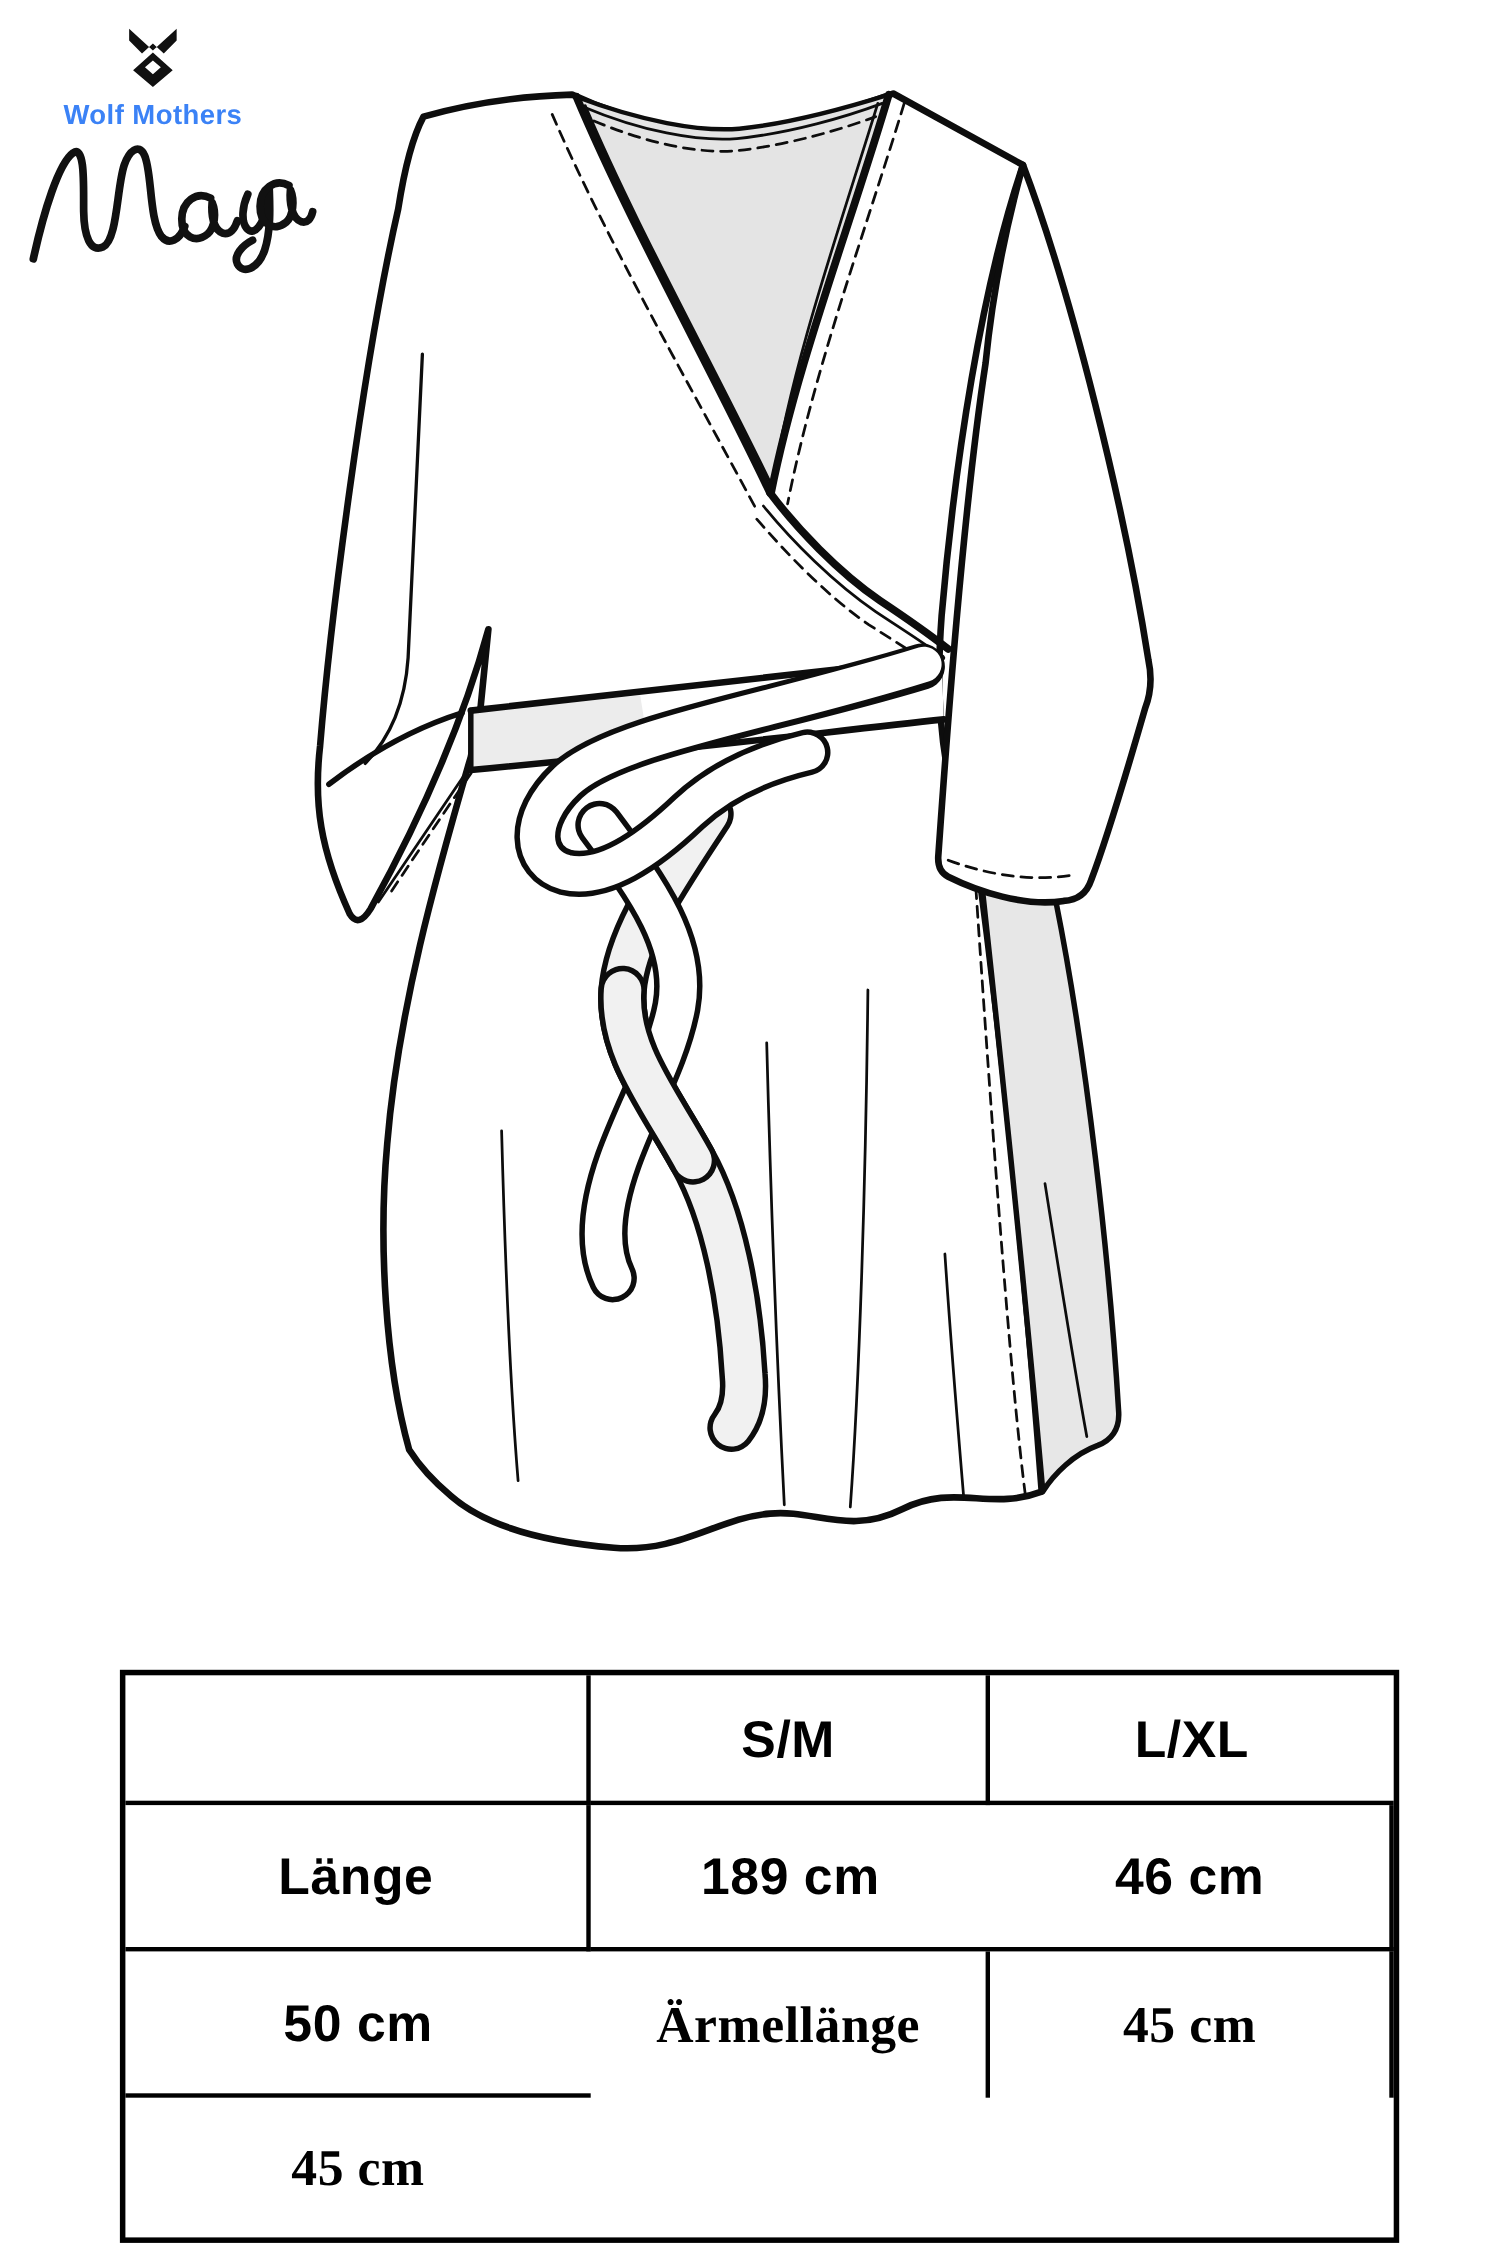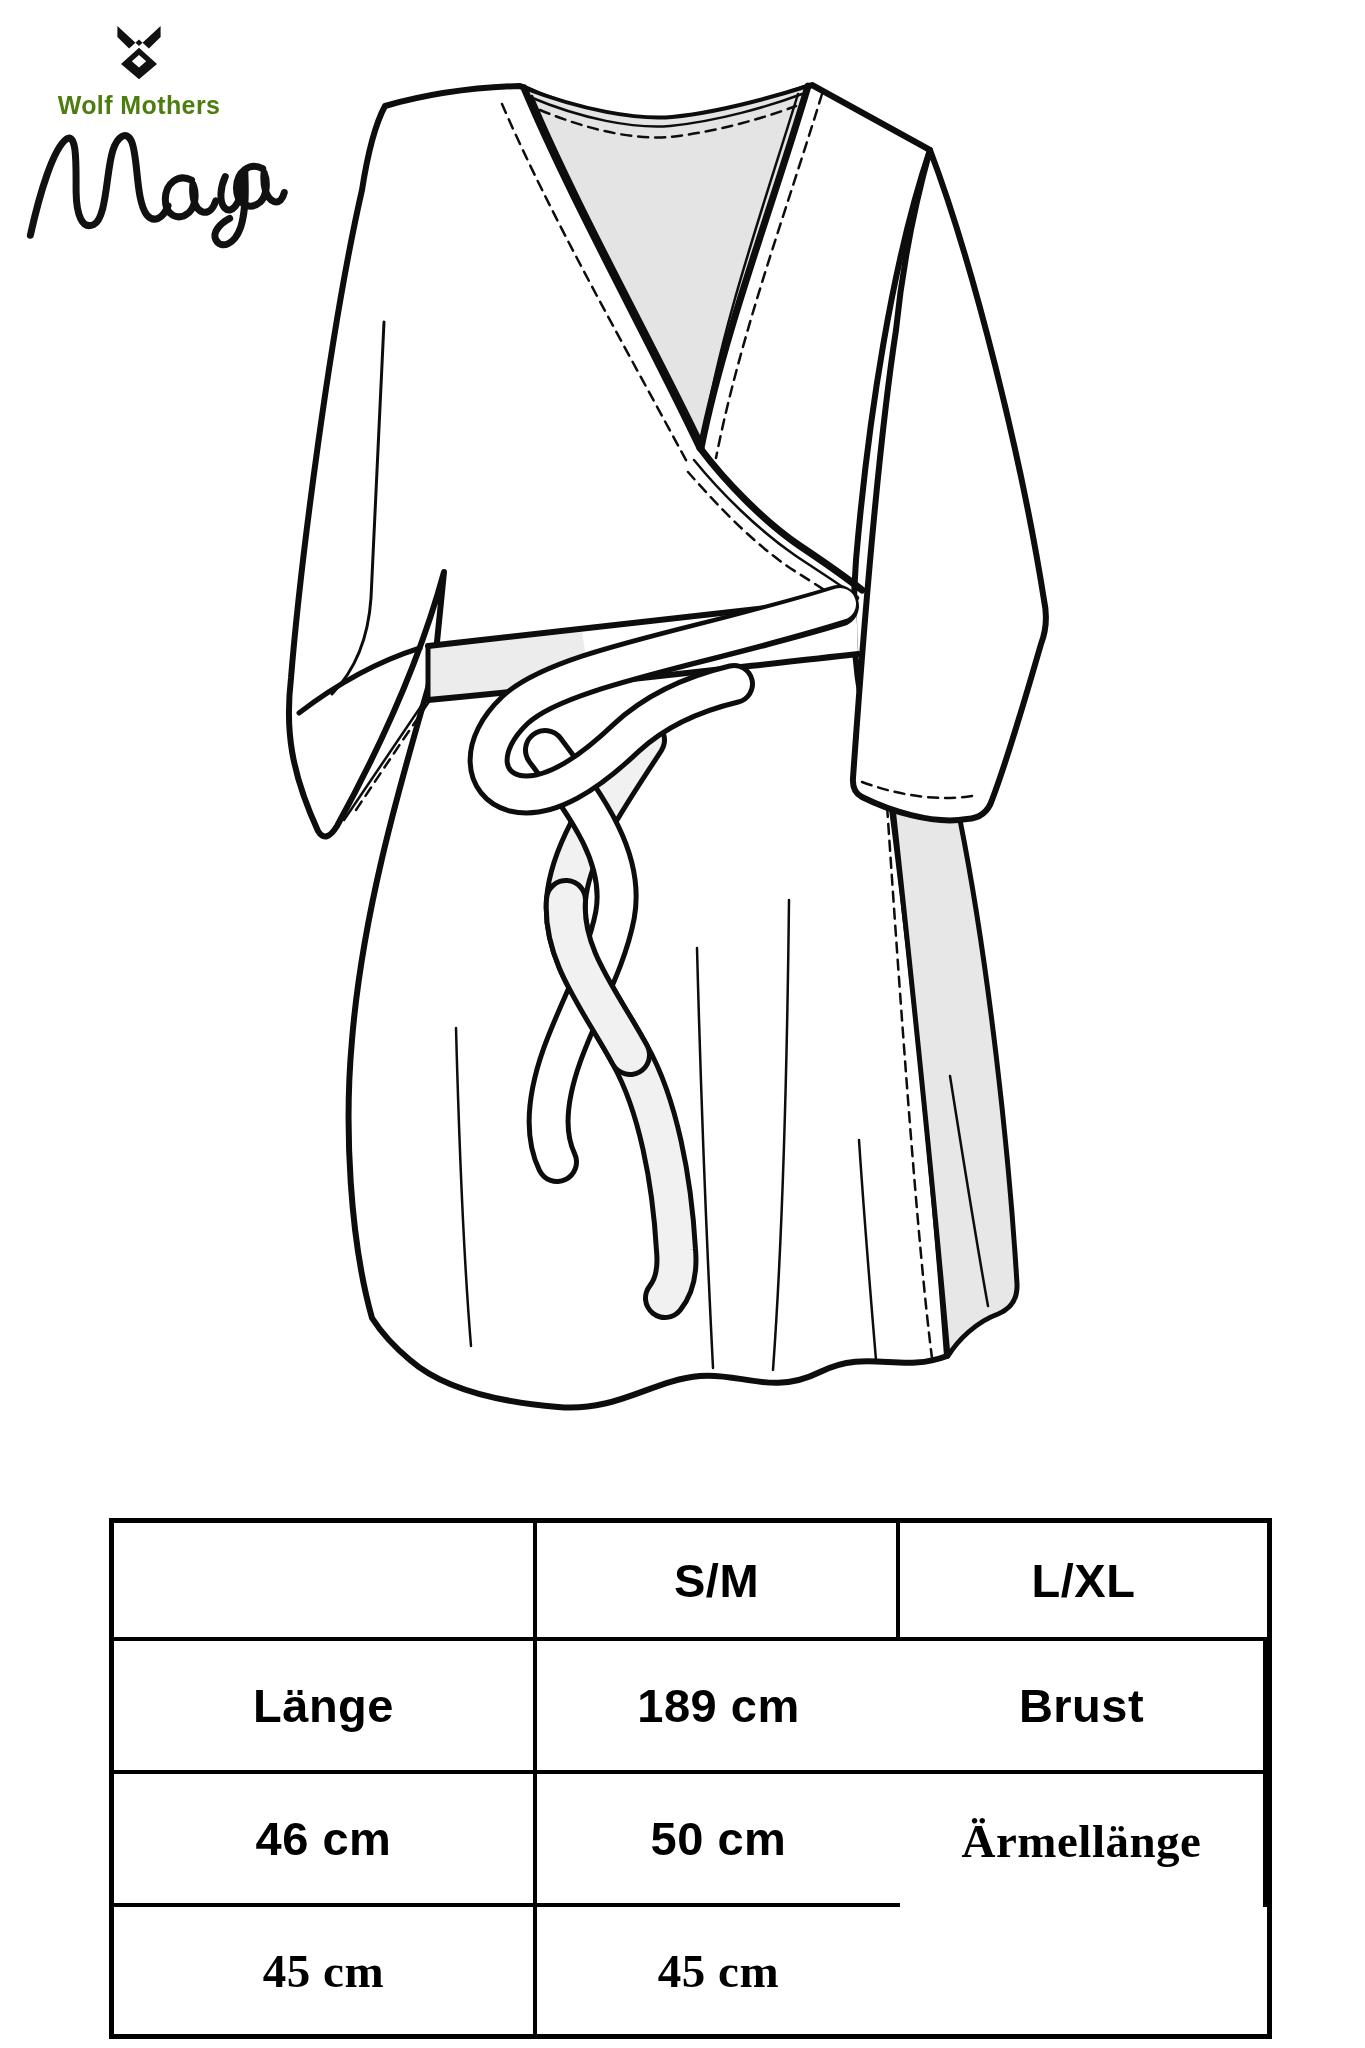--- a/index.html
+++ b/index.html
@@ -1,21 +1,21 @@
 <!DOCTYPE html>
 <html><head>
 <meta charset="utf-8">
 <style>
   html,body{margin:0;padding:0;background:#fff;}
   .page{position:relative;width:1365px;height:2048px;background:#fff;overflow:hidden;
         font-family:"Liberation Sans",sans-serif;color:#000;}
   
   .brand{position:absolute;left:36px;top:24px;width:206px;text-align:center;}
   .brand svg{display:block;margin:0 auto;}
-  .brand-name{margin-top:7px;font-size:25px;font-weight:700;letter-spacing:.4px;color:#4d7c0f;}
+  .brand-name{margin-top:7px;font-size:25px;font-weight:700;letter-spacing:.4px;color:#3b82f6;}
   .script-mark{position:absolute;left:20px;top:110px;transform:rotate(-6deg);}
   .sr-only{position:absolute;width:1px;height:1px;overflow:hidden;clip:rect(0 0 0 0);white-space:nowrap;}
   
   .drawing{position:absolute;left:0;top:0;}
   
   .size-table{position:absolute;left:109px;top:1518px;width:1163px;height:521px;
       border:5px solid #000;box-sizing:border-box;display:grid;
       grid-template-columns:423px 363px 1fr;
       grid-template-rows:118px 133px 133px 1fr;}
   .cell{display:flex;align-items:center;justify-content:center;
@@ -149,21 +149,20 @@
   </svg>
 
   <div class="size-table">
     <div class="cell"></div>
     <div class="cell">S/M</div>
     <div class="cell last-col">L/XL</div>
 
     <div class="cell">Länge</div>
     <div class="cell last-col">189 cm</div>
 
-    <div class="cell">Brust</div>
     <div class="cell">46 cm</div>
     <div class="cell last-col">50 cm</div>
 
     <div class="cell last-row">Ärmellänge</div>
     <div class="cell last-row">45 cm</div>
     <div class="cell last-col last-row">45 cm</div>
   </div>
 
 </div>
 

